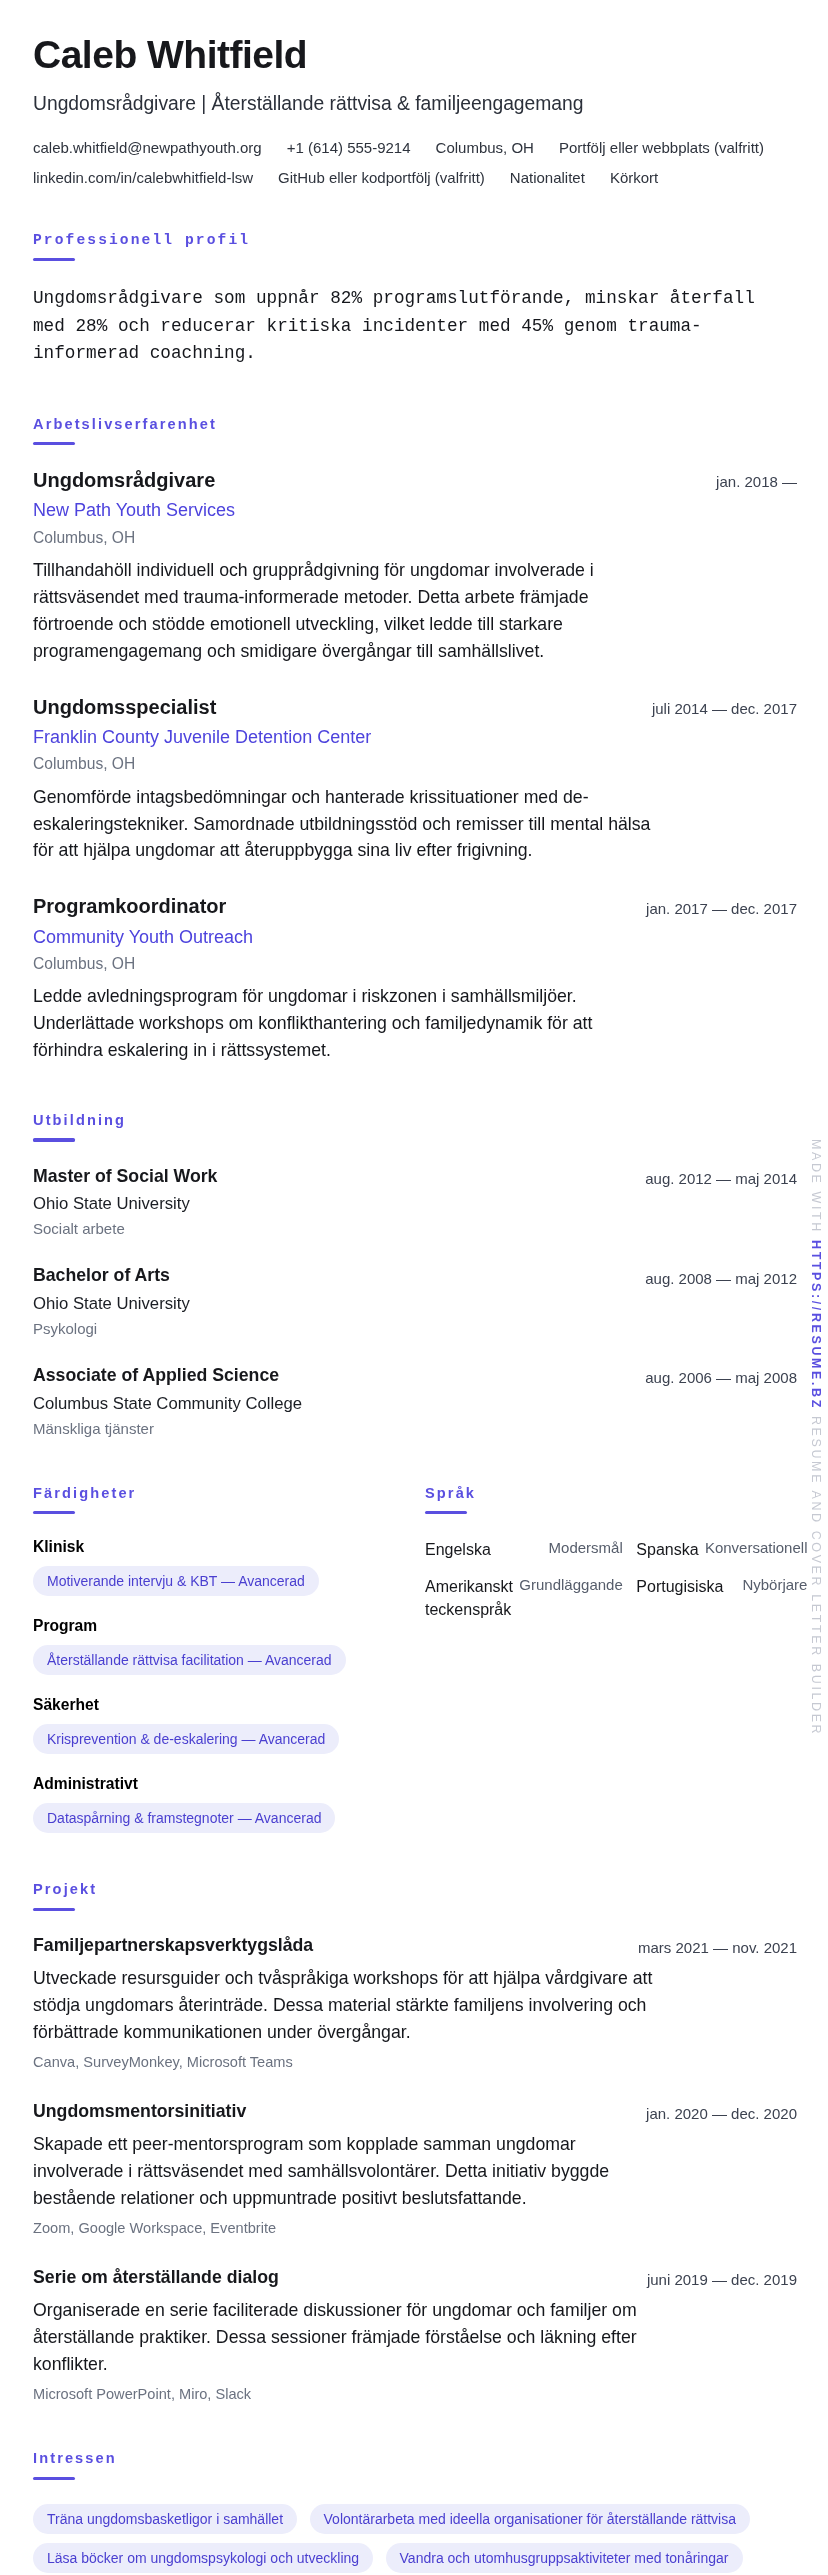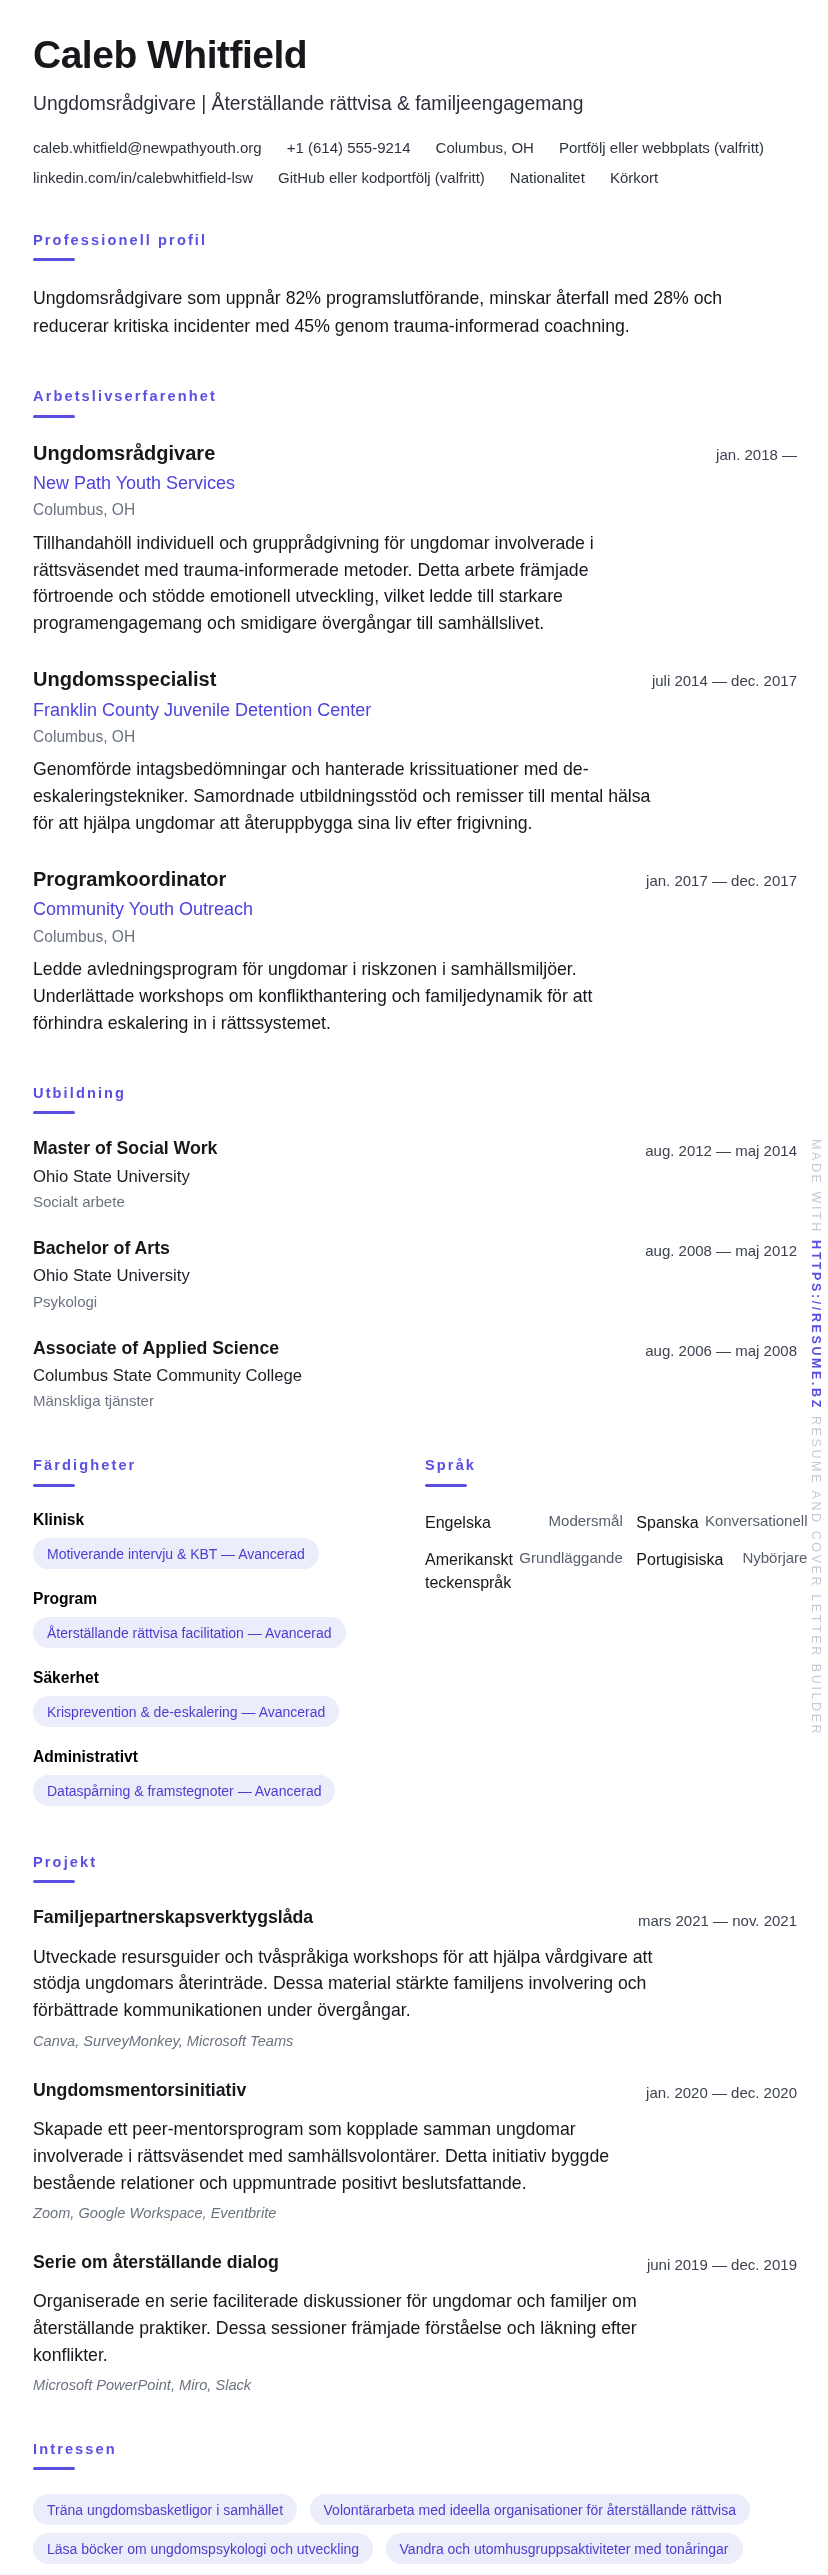--- a/index.html
+++ b/index.html
@@ -89,22 +89,22 @@
     font-size:15px;color:var(--date);white-space:nowrap;padding-top:4.2px;
   }
   .company{
     margin-top:8.3px;font-size:18px;color:var(--link);
   }
   .location{margin-top:7.3px;font-size:15.6px;color:var(--gray);}
   .desc{
     margin-top:10.4px;font-size:17.7px;line-height:1.52;
     max-width:626px;color:var(--ink);
   }
-  .desc.tight{margin-top:15px;}
-  .tools{margin-top:8.3px;font-size:14.6px;color:var(--gray);font-style:italic;}
+  .desc.tight{margin-top:9px;}
+  .tools{margin-top:8.3px;font-size:14.6px;color:var(--gray);}
   .school{margin-top:7.3px;font-size:16.7px;color:#1b1e24;}
   .field{margin-top:6.3px;font-size:15px;color:var(--gray);}
   
   .two-col{
     margin-top:48px;
     display:grid;
     grid-template-columns:361px 1fr;
     column-gap:31px;
     align-items:start;
   }
@@ -165,21 +165,21 @@
       </div>
       <div class="contact-row">
         <span>linkedin.com/in/calebwhitfield-lsw</span>
         <span>GitHub eller kodportfölj (valfritt)</span>
         <span>Nationalitet</span>
         <span>Körkort</span>
       </div>
     </div>
   </header>
 
-  <section style="margin-top:46px;">
+  <section style="margin-top:46px;font-family:Liberation Mono, monospace;">
     <h2 class="sec-head">Professionell profil</h2>
     <div class="sec-bar"></div>
     <div class="sec-body">
       <p class="summary">Ungdomsrådgivare som uppnår 82% programslutförande, minskar återfall med 28% och reducerar kritiska incidenter med 45% genom trauma-informerad coachning.</p>
     </div>
   </section>
 
   <section>
     <h2 class="sec-head">Arbetslivserfarenhet</h2>
     <div class="sec-bar"></div>

